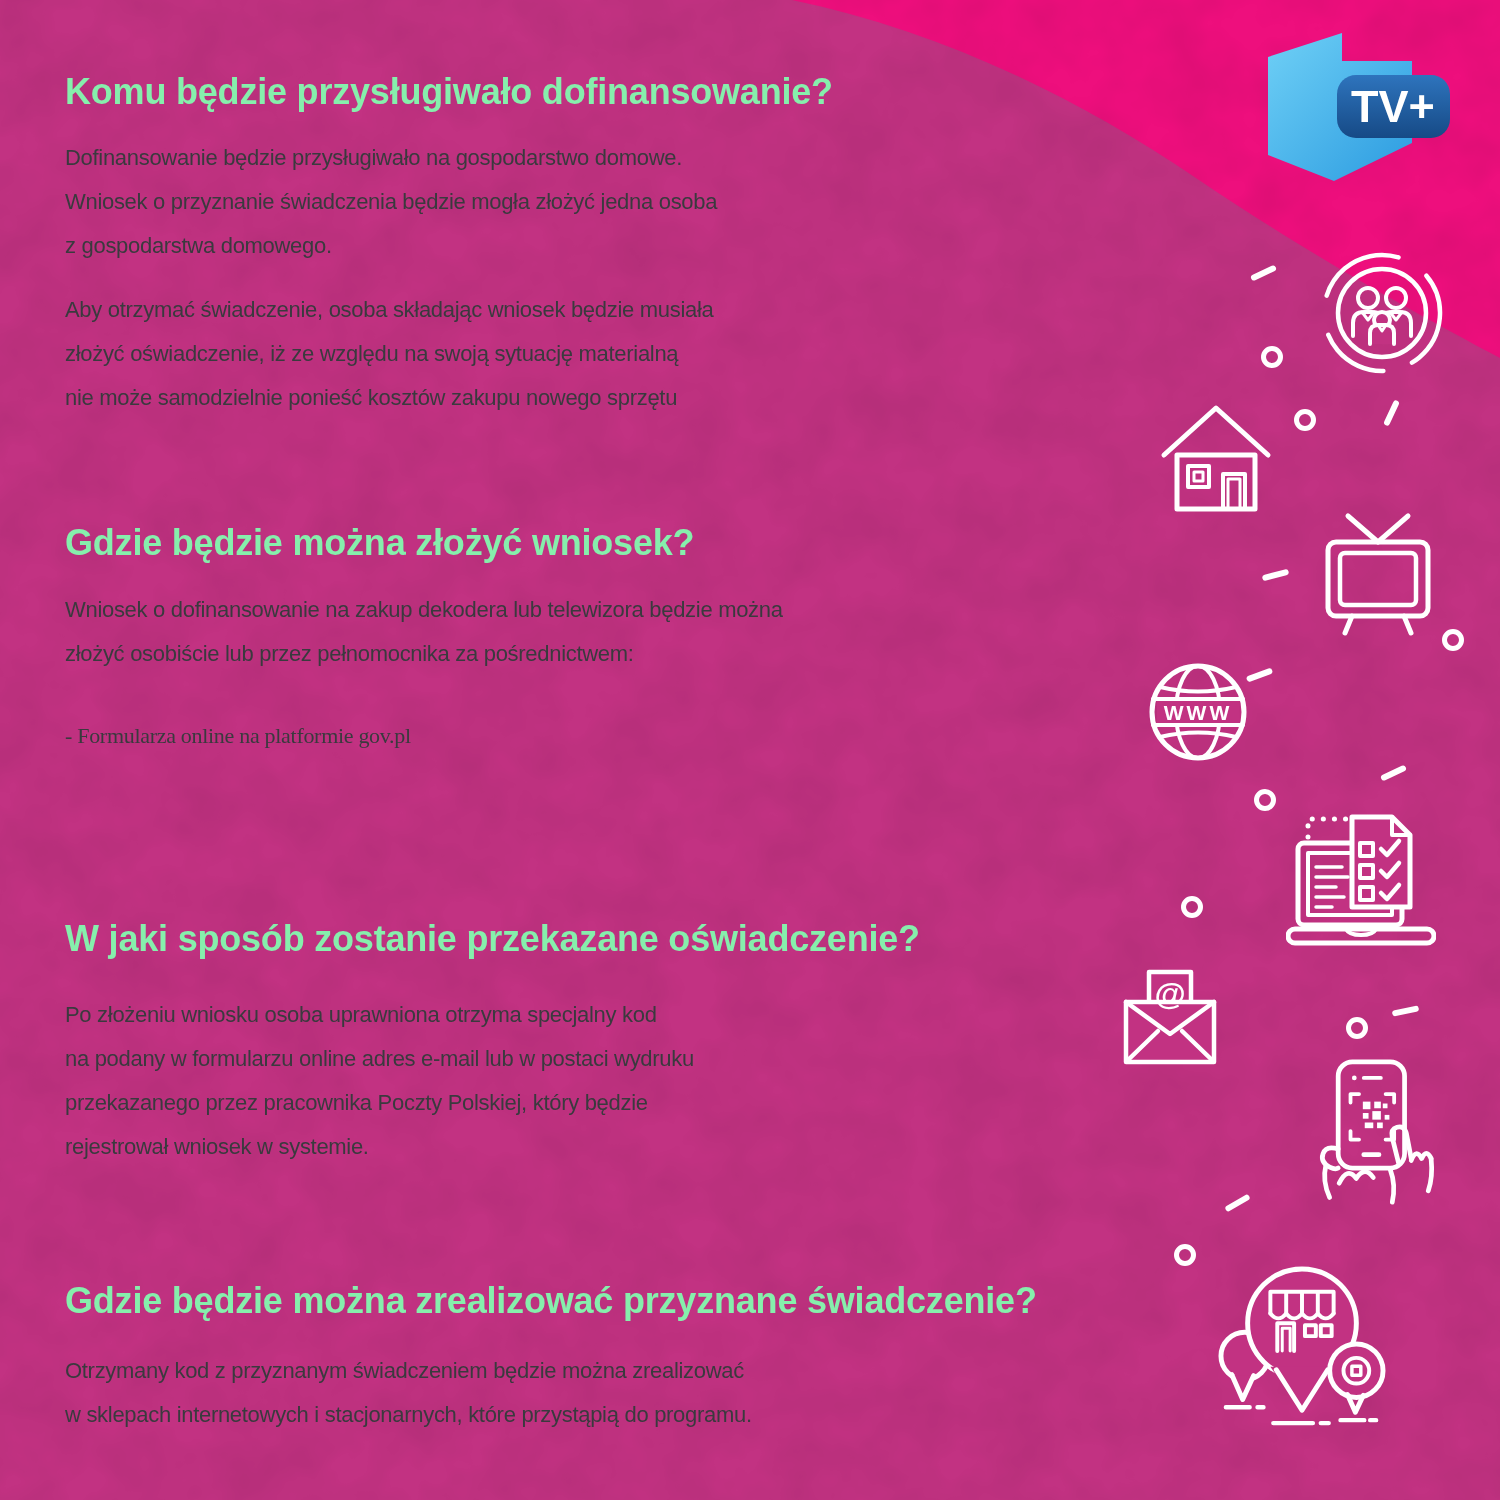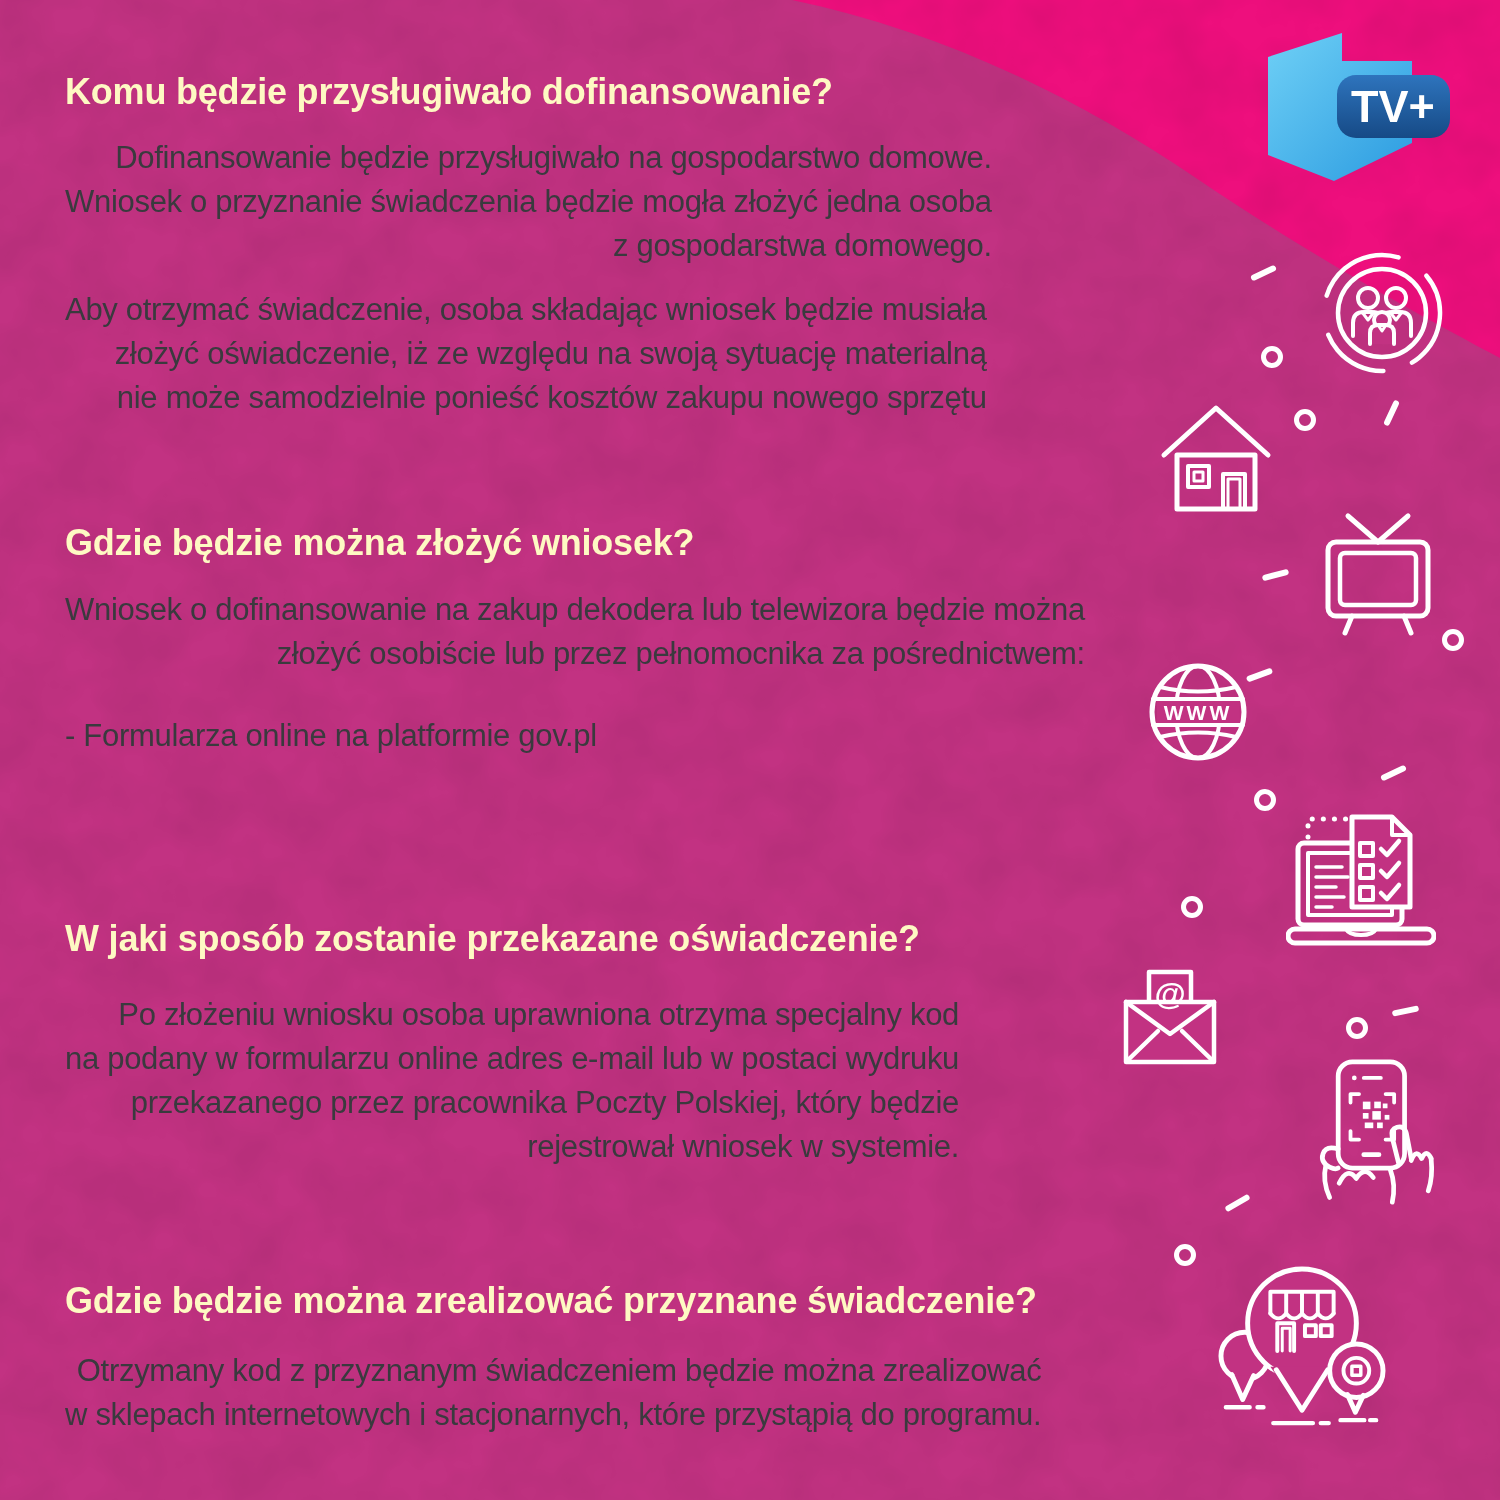--- a/index.html
+++ b/index.html
@@ -3,22 +3,22 @@
 <meta charset="utf-8">
 <style>
   html,body{margin:0;padding:0;background:#222;}
   .poster{
     position:relative;width:1500px;height:1500px;overflow:hidden;
     background:#c23282;
     font-family:"Liberation Sans",sans-serif;
   }
   .bg-layer{position:absolute;left:0;top:0;}
   .content-block{position:absolute;left:65px;white-space:pre-line;}
-  .heading{color:#fef9c3;font-weight:700;font-size:36px;line-height:44px;letter-spacing:-0.2px;}
-  .body-text{color:#3a3a3e;font-size:31px;line-height:44px;letter-spacing:-0.3px;text-align:right;}
+  .heading{color:#86efac;font-weight:700;font-size:36px;line-height:44px;letter-spacing:-0.2px;}
+  .body-text{color:#3a3a3e;font-size:22px;line-height:44px;letter-spacing:-0.3px;}
   .icon{position:absolute;}
   .dot{position:absolute;width:12px;height:12px;border:5px solid #ffffff;border-radius:50%;}
   .dash{position:absolute;width:27px;height:6px;background:#ffffff;border-radius:3px;}
   .logo-wrap{position:absolute;left:1262px;top:25px;width:210px;height:162px;}
 </style>
 </head>
 <body>
 
 <div class="poster">
 
@@ -38,21 +38,21 @@
   <div class="content-block body-text" style="top:136px;">Dofinansowanie będzie przysługiwało na gospodarstwo domowe.
 Wniosek o przyznanie świadczenia będzie mogła złożyć jedna osoba
 z gospodarstwa domowego.</div>
   <div class="content-block body-text" style="top:288px;">Aby otrzymać świadczenie, osoba składając wniosek będzie musiała
 złożyć oświadczenie, iż ze względu na swoją sytuację materialną
 nie może samodzielnie ponieść kosztów zakupu nowego sprzętu</div>
 
   <div class="content-block body-text" style="top:588px;">Wniosek o dofinansowanie na zakup dekodera lub telewizora będzie można
 złożyć osobiście lub przez pełnomocnika za pośrednictwem:</div>
   <div class="content-block heading" style="top:521px;">Gdzie będzie można złożyć wniosek?</div>
-  <div class="content-block body-text" style="top:714px;">- Formularza online na platformie gov.pl</div>
+  <div class="content-block body-text" style="top:714px;font-family:Liberation Serif, serif;">- Formularza online na platformie gov.pl</div>
 
   <div class="content-block heading" style="top:917px;">W jaki sposób zostanie przekazane oświadczenie?</div>
   <div class="content-block heading" style="top:1279px;">Gdzie będzie można zrealizować przyznane świadczenie?</div>
 
   <div class="content-block body-text" style="top:993px;">Po złożeniu wniosku osoba uprawniona otrzyma specjalny kod
 na podany w formularzu online adres e-mail lub w postaci wydruku
 przekazanego przez pracownika Poczty Polskiej, który będzie
 rejestrował wniosek w systemie.</div>
   <div class="content-block body-text" style="top:1349px;">Otrzymany kod z przyznanym świadczeniem będzie można zrealizować
 w sklepach internetowych i stacjonarnych, które przystąpią do programu.</div>

